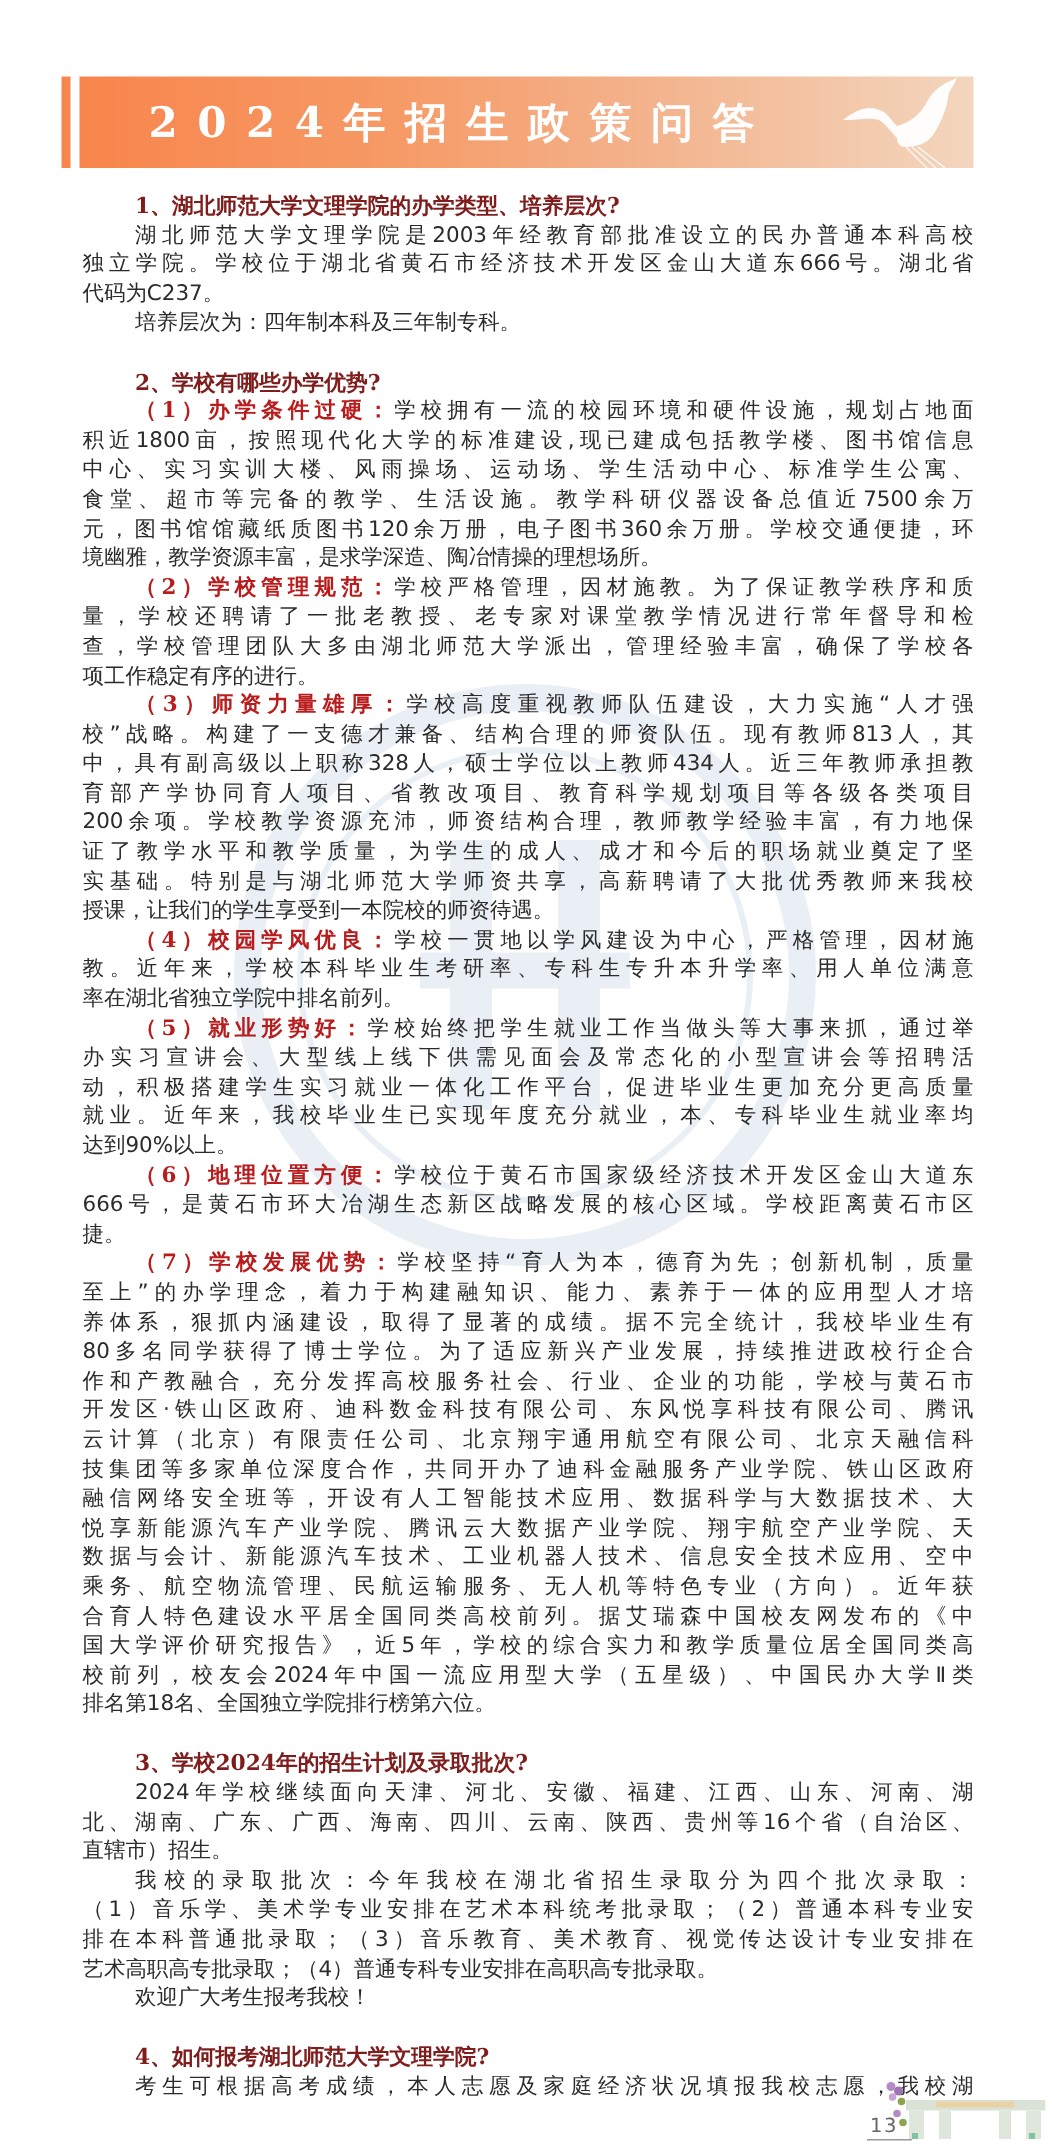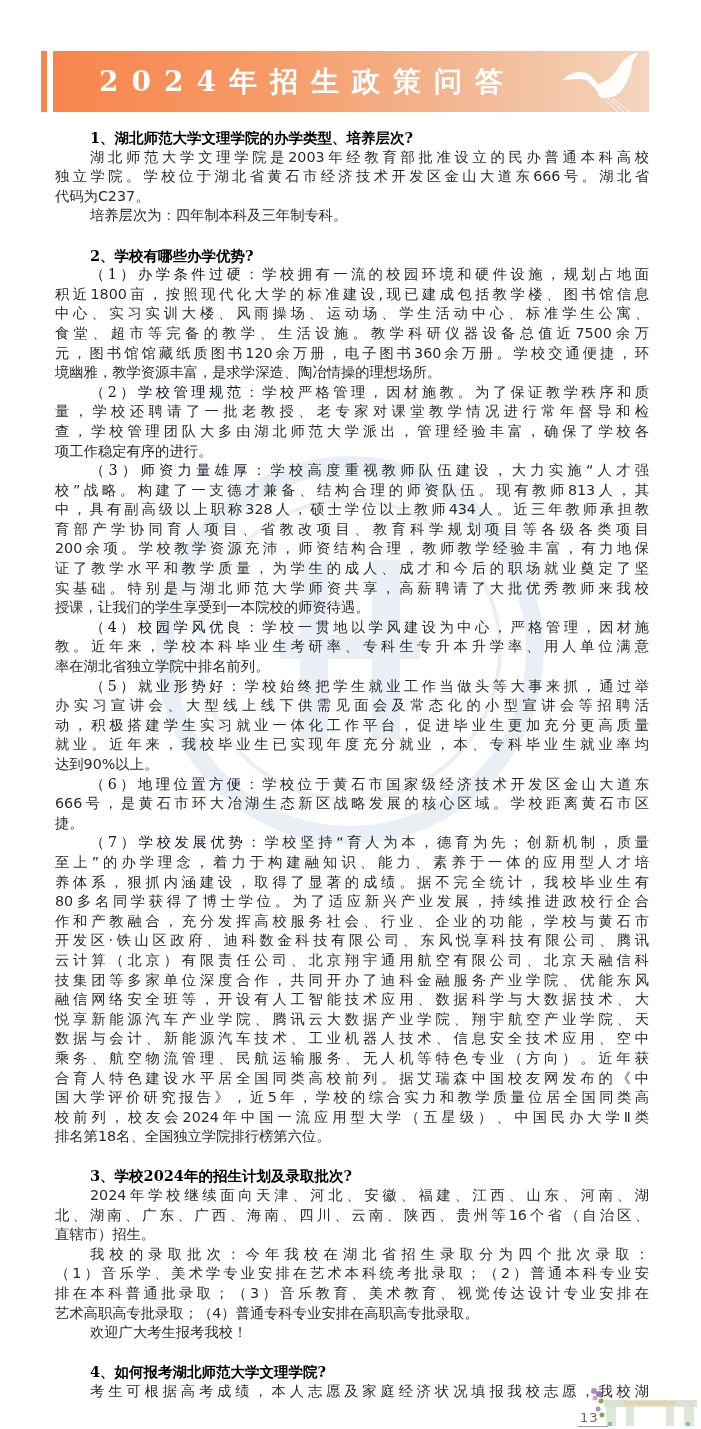--- a/index.html
+++ b/index.html
@@ -12,22 +12,22 @@
     font-family:"DejaVu Serif","Liberation Serif",serif; font-weight:bold; font-size:28px;
     color:#ffffff; letter-spacing:13px; white-space:nowrap; }
   .crane { position:absolute; left:558px; top:50px; width:92px; height:62px; }
   .watermark { position:absolute; left:150px; top:450px; width:400px; height:400px; opacity:0.18; }
   .content { position:absolute; left:55px; top:128px; width:594px; }
   .line { display:block; height:19.6px; line-height:19.6px; font-size:14.3px; white-space:nowrap;
     text-align:justify; text-align-last:justify; color:#2b2b2b; }
   .line.last { text-align-last:left; }
   .line.indent { padding-left:35px; }
   .line.h { font-family:"DejaVu Serif","Liberation Serif",serif; font-weight:bold; font-size:14.5px;
-    text-align-last:left; padding-left:35px; color:#000000; }
-  .line b { font-family:"DejaVu Serif","Liberation Serif",serif; font-weight:normal; color:#0f172a; }
+    text-align-last:left; padding-left:35px; color:#7f1d1d; }
+  .line b { font-family:"DejaVu Serif","Liberation Serif",serif; font-weight:bold; color:#b91c1c; }
   .gap { display:block; height:19.6px; }
   .page-num { position:absolute; left:580px; top:1410px; font-size:13px; color:#666; letter-spacing:1px; }
   .gate { position:absolute; left:604px; top:1398px; width:93px; height:28px; }
   .flower { position:absolute; left:588px; top:1385px; width:20px; height:40px; }
   .page-underline { position:absolute; left:578px; top:1426px; width:30px; height:1px; background:#9a9a9a; }
 </style>
 </head>
 <body>
 
 <div class="banner-stripe"></div>
@@ -92,21 +92,21 @@
   <span class="line">666号，是黄石市环大冶湖生态新区战略发展的核心区域。学校距离黄石市区</span>
   <span class="line last">捷。</span>
 
   <span class="line indent"><b>（7）学校发展优势：</b><span>学校坚持“育人为本，德育为先；创新机制，质量</span></span>
   <span class="line">至上”的办学理念，着力于构建融知识、能力、素养于一体的应用型人才培</span>
   <span class="line">养体系，狠抓内涵建设，取得了显著的成绩。据不完全统计，我校毕业生有</span>
   <span class="line">80多名同学获得了博士学位。为了适应新兴产业发展，持续推进政校行企合</span>
   <span class="line">作和产教融合，充分发挥高校服务社会、行业、企业的功能，学校与黄石市</span>
   <span class="line">开发区·铁山区政府、迪科数金科技有限公司、东风悦享科技有限公司、腾讯</span>
   <span class="line">云计算（北京）有限责任公司、北京翔宇通用航空有限公司、北京天融信科</span>
-  <span class="line">技集团等多家单位深度合作，共同开办了迪科金融服务产业学院、优能东风</span>
+  <span class="line">技集团等多家单位深度合作，共同开办了迪科金融服务产业学院、铁山区政府</span>
   <span class="line">融信网络安全班等，开设有人工智能技术应用、数据科学与大数据技术、大</span>
   <span class="line">悦享新能源汽车产业学院、腾讯云大数据产业学院、翔宇航空产业学院、天</span>
   <span class="line">数据与会计、新能源汽车技术、工业机器人技术、信息安全技术应用、空中</span>
   <span class="line">乘务、航空物流管理、民航运输服务、无人机等特色专业（方向）。近年获</span>
   <span class="line">合育人特色建设水平居全国同类高校前列。据艾瑞森中国校友网发布的《中</span>
   <span class="line">国大学评价研究报告》，近5年，学校的综合实力和教学质量位居全国同类高</span>
   <span class="line">校前列，校友会2024年中国一流应用型大学（五星级）、中国民办大学Ⅱ类</span>
   <span class="line last">排名第18名、全国独立学院排行榜第六位。</span>
   <span class="gap"></span>
 

